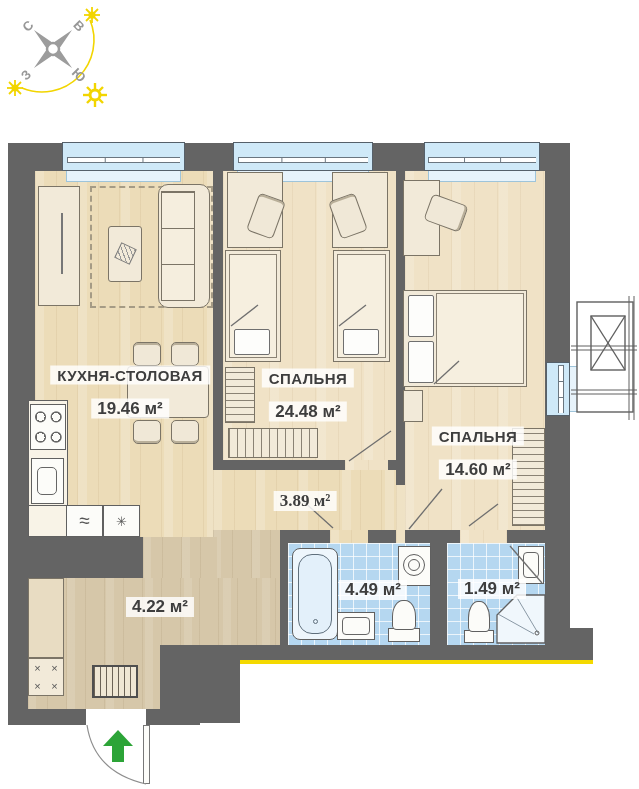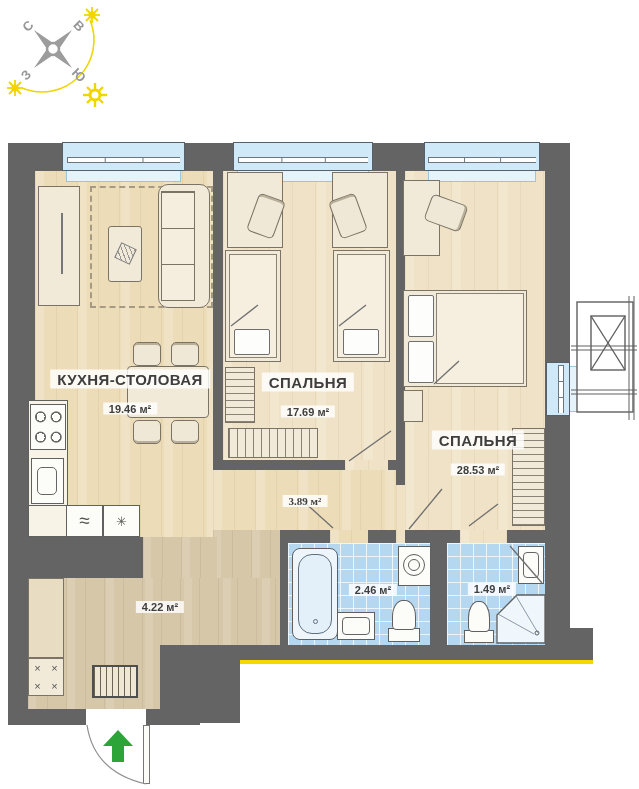--- a/index.html
+++ b/index.html
@@ -29,21 +29,21 @@
   .wband{position:absolute;left:3%;right:3%;top:52%;height:4px;background-color:#fff;
     border-top:1px solid #6a7680;border-bottom:1px solid #6a7680;
     background-image:linear-gradient(90deg,#6a7680 1px,transparent 1px);background-size:33.4% 100%;}
   .wbandv{position:absolute;top:3%;bottom:3%;left:52%;width:4px;background-color:#fff;
     border-left:1px solid #6a7680;border-right:1px solid #6a7680;
     background-image:linear-gradient(#6a7680 1px,transparent 1px);background-size:100% 33.4%;}
   .chair{position:absolute;box-sizing:border-box;background:#f0e8d7;border:1px solid #7b7466;border-radius:5px;
     box-shadow:inset 0 3px 0 -1px #b9af99;}
   .room-label{position:absolute;transform:translate(-50%,-50%);display:flex;flex-direction:column;align-items:center;gap:14px;z-index:30;}
   .room-name{background:rgba(255,255,255,.82);padding:1px 7px;font-weight:700;font-size:15px;letter-spacing:.4px;color:#3e3e3e;white-space:nowrap;}
-  .room-area{background:rgba(255,255,255,.82);padding:0 6px;font-weight:700;font-size:11px;color:#3e3e3e;white-space:nowrap;}
+  .room-area{background:rgba(255,255,255,.82);padding:0 6px;font-weight:700;font-size:17px;color:#3e3e3e;white-space:nowrap;}
   .overlay{position:absolute;left:0;top:0;z-index:20;pointer-events:none;}
   .icon-glyph{position:absolute;inset:0;display:flex;align-items:center;justify-content:center;color:#555;}
   .shoecab{display:grid;grid-template-columns:1fr 1fr;grid-template-rows:1fr 1fr;font-size:11px;color:#555;text-align:center;line-height:1;align-items:center;}
   .arrow-head{width:0;height:0;border-left:15px solid transparent;border-right:15px solid transparent;border-bottom:16px solid #2ca437;}
   .arrow-stem{width:12px;height:16px;background:#2ca437;margin:0 auto;}
 </style>
 </head>
 <body>
 
 <div class="stage">
@@ -255,31 +255,31 @@
       <line x1="634" y1="296" x2="634" y2="420" stroke-width="1"></line>
     </g>
   </svg>
 
   <div class="room-label" style="left:130px;top:392px;">
     <span class="room-name">КУХНЯ-СТОЛОВАЯ</span>
     <span class="room-area">19.46 м²</span>
   </div>
   <div class="room-label" style="left:308px;top:395px;">
     <span class="room-name">СПАЛЬНЯ</span>
-    <span class="room-area">17.69 м²</span>
+    <span class="room-area">24.48 м²</span>
   </div>
   <div class="room-label" style="left:478px;top:453px;">
     <span class="room-name">СПАЛЬНЯ</span>
-    <span class="room-area">28.53 м²</span>
+    <span class="room-area">14.60 м²</span>
   </div>
   <div class="room-label" style="left:305px;top:501px;font-family:Liberation Serif, serif;">
     <span class="room-area">3.89 м²</span>
   </div>
   <div class="room-label" style="left:373px;top:590px;">
-    <span class="room-area">2.46 м²</span>
+    <span class="room-area">4.49 м²</span>
   </div>
   <div class="room-label" style="left:492px;top:589px;">
     <span class="room-area">1.49 м²</span>
   </div>
   <div class="room-label" style="left:160px;top:607px;">
     <span class="room-area">4.22 м²</span>
   </div>
 
 </div>
 

